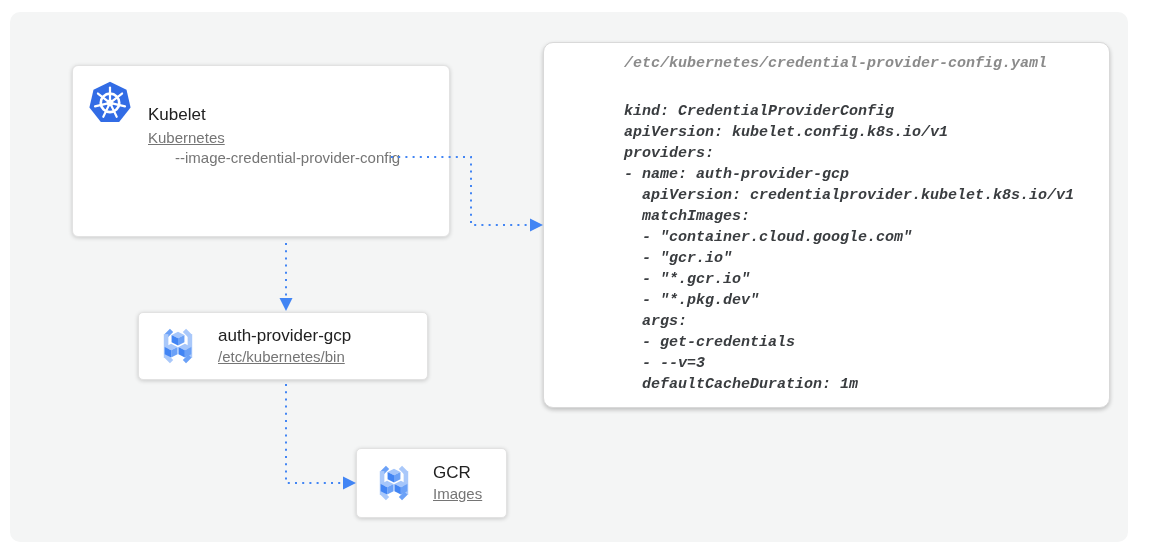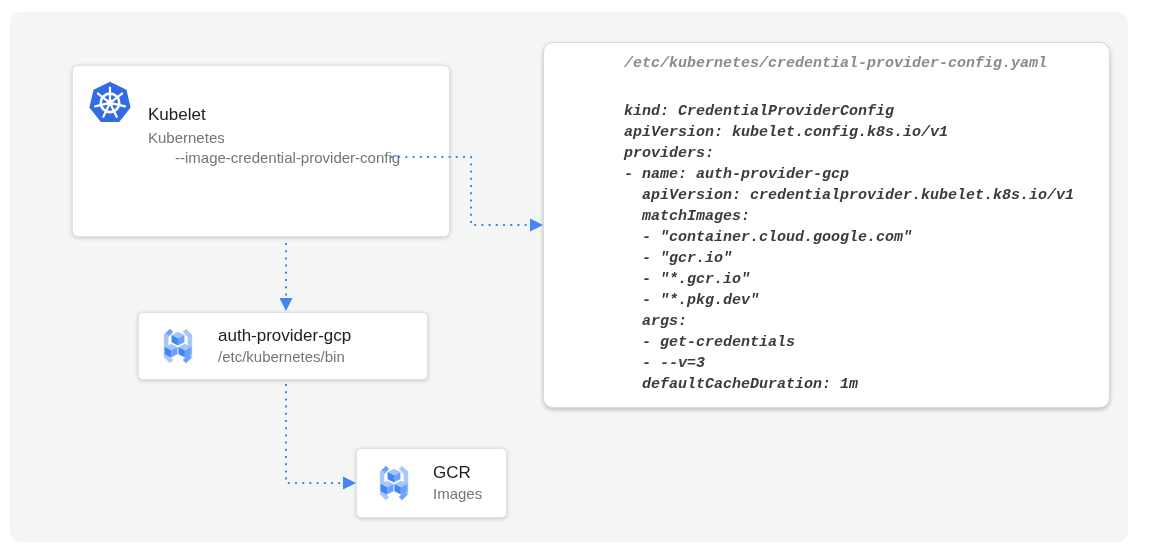--- a/index.html
+++ b/index.html
@@ -14,21 +14,21 @@
   .card {
     position: absolute; background: #ffffff; border: 1px solid #e2e2e2;
     border-radius: 5px; box-shadow: 0 1px 4px rgba(0,0,0,0.18);
   }
 
   
   .card-kubelet { left: 72px; top: 65px; width: 378px; height: 172px; border-radius: 6px; }
   .card-kubelet .node-icon { position: absolute; left: 15px; top: 14px; }
   .card-kubelet .node-header { position: absolute; left: 75px; top: 14px; margin-top: 23px; }
   .node-title { font-size: 17px; line-height: 24px; color: #212121; }
-  .node-subtitle { font-size: 15px; line-height: 22px; color: #757575; }
+  .node-subtitle { font-size: 15px; line-height: 22px; color: #757575; text-decoration: underline; }
   .kubelet-flags { position: absolute; left: 81px; top: 79px; }
   .flag-line { font-size: 15px; line-height: 25px; color: #757575; white-space: nowrap; margin-left: 21px; }
 
   
   .card-auth { left: 138px; top: 312px; width: 290px; height: 68px; display: flex; align-items: center; padding-left: 14px; }
   .card-auth .node-icon { flex: 0 0 auto; margin-right: 15px; display: flex; }
   .card-auth .node-title { line-height: 22px; }
   .card-auth .node-subtitle { line-height: 20px; }
 
   

